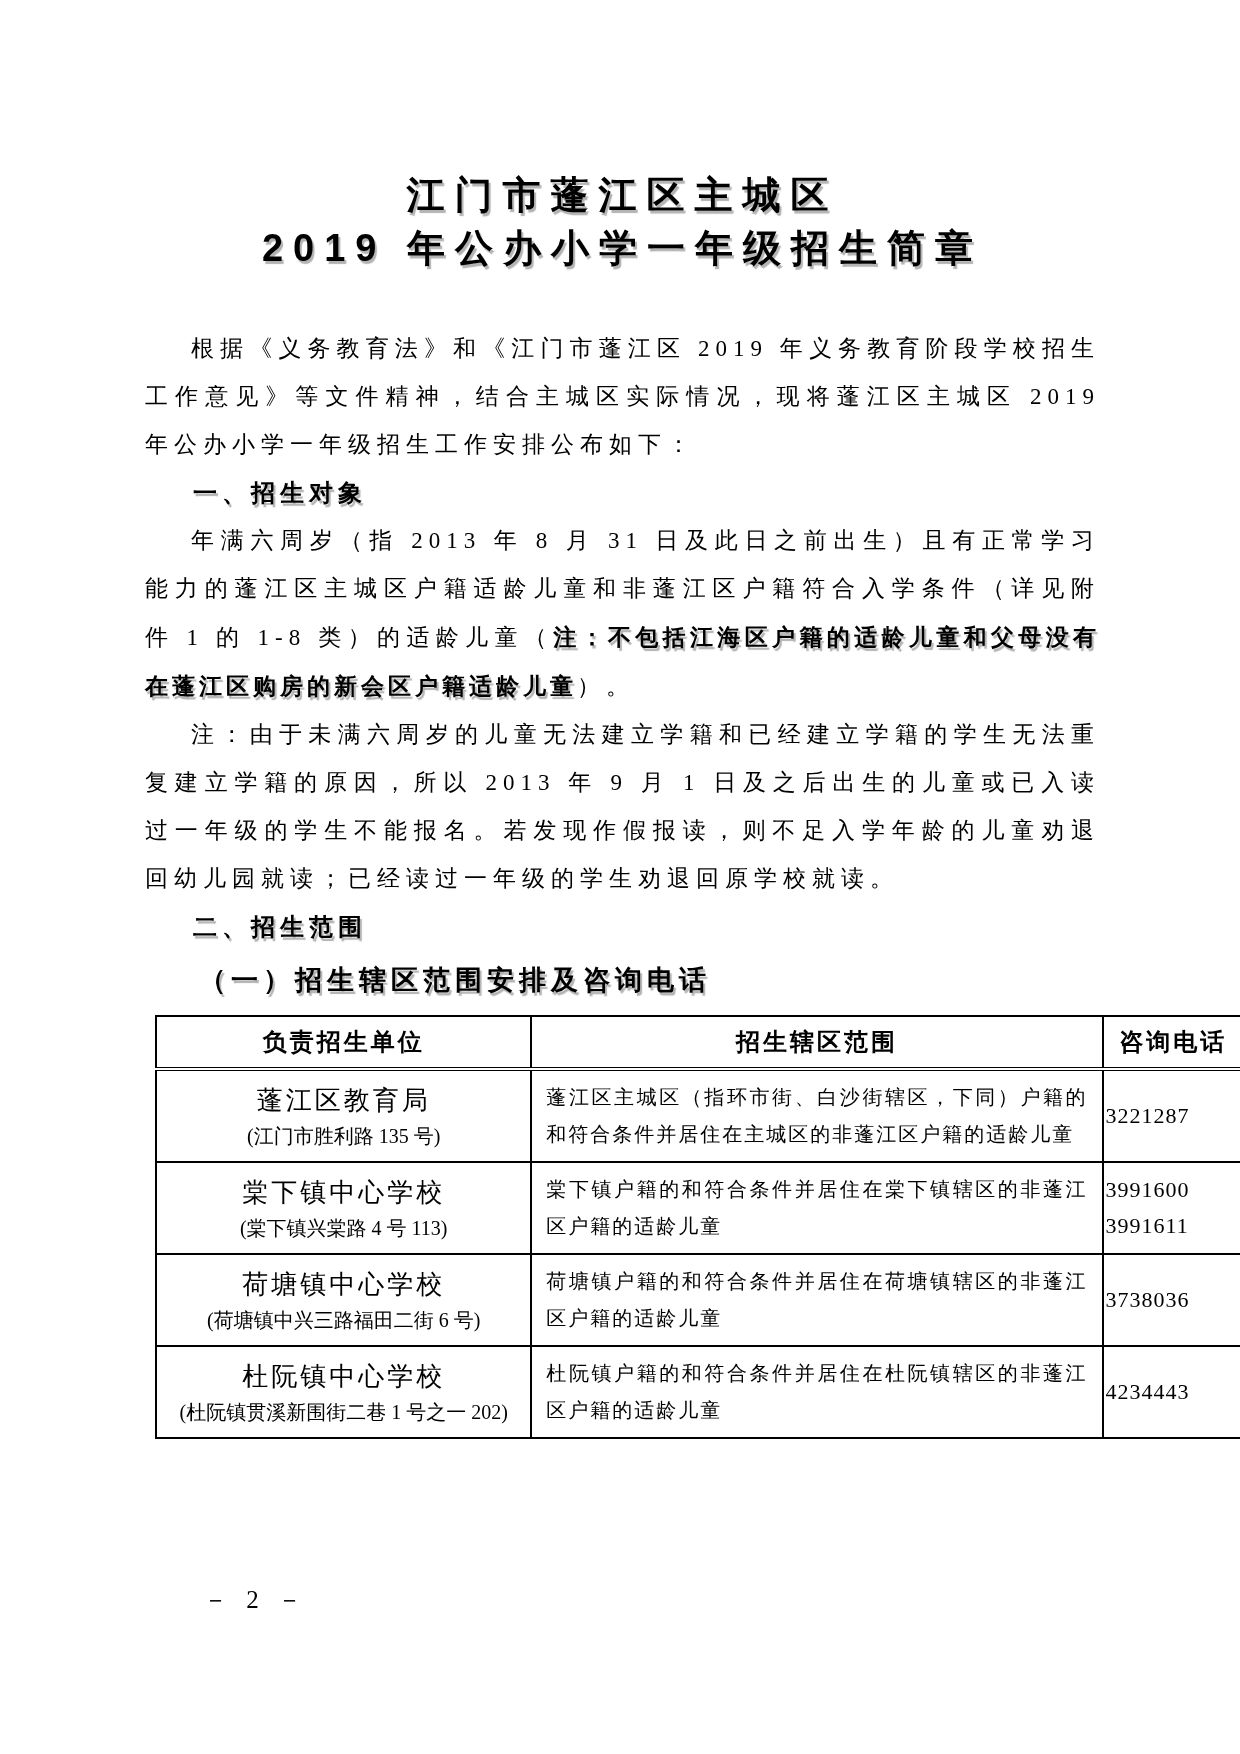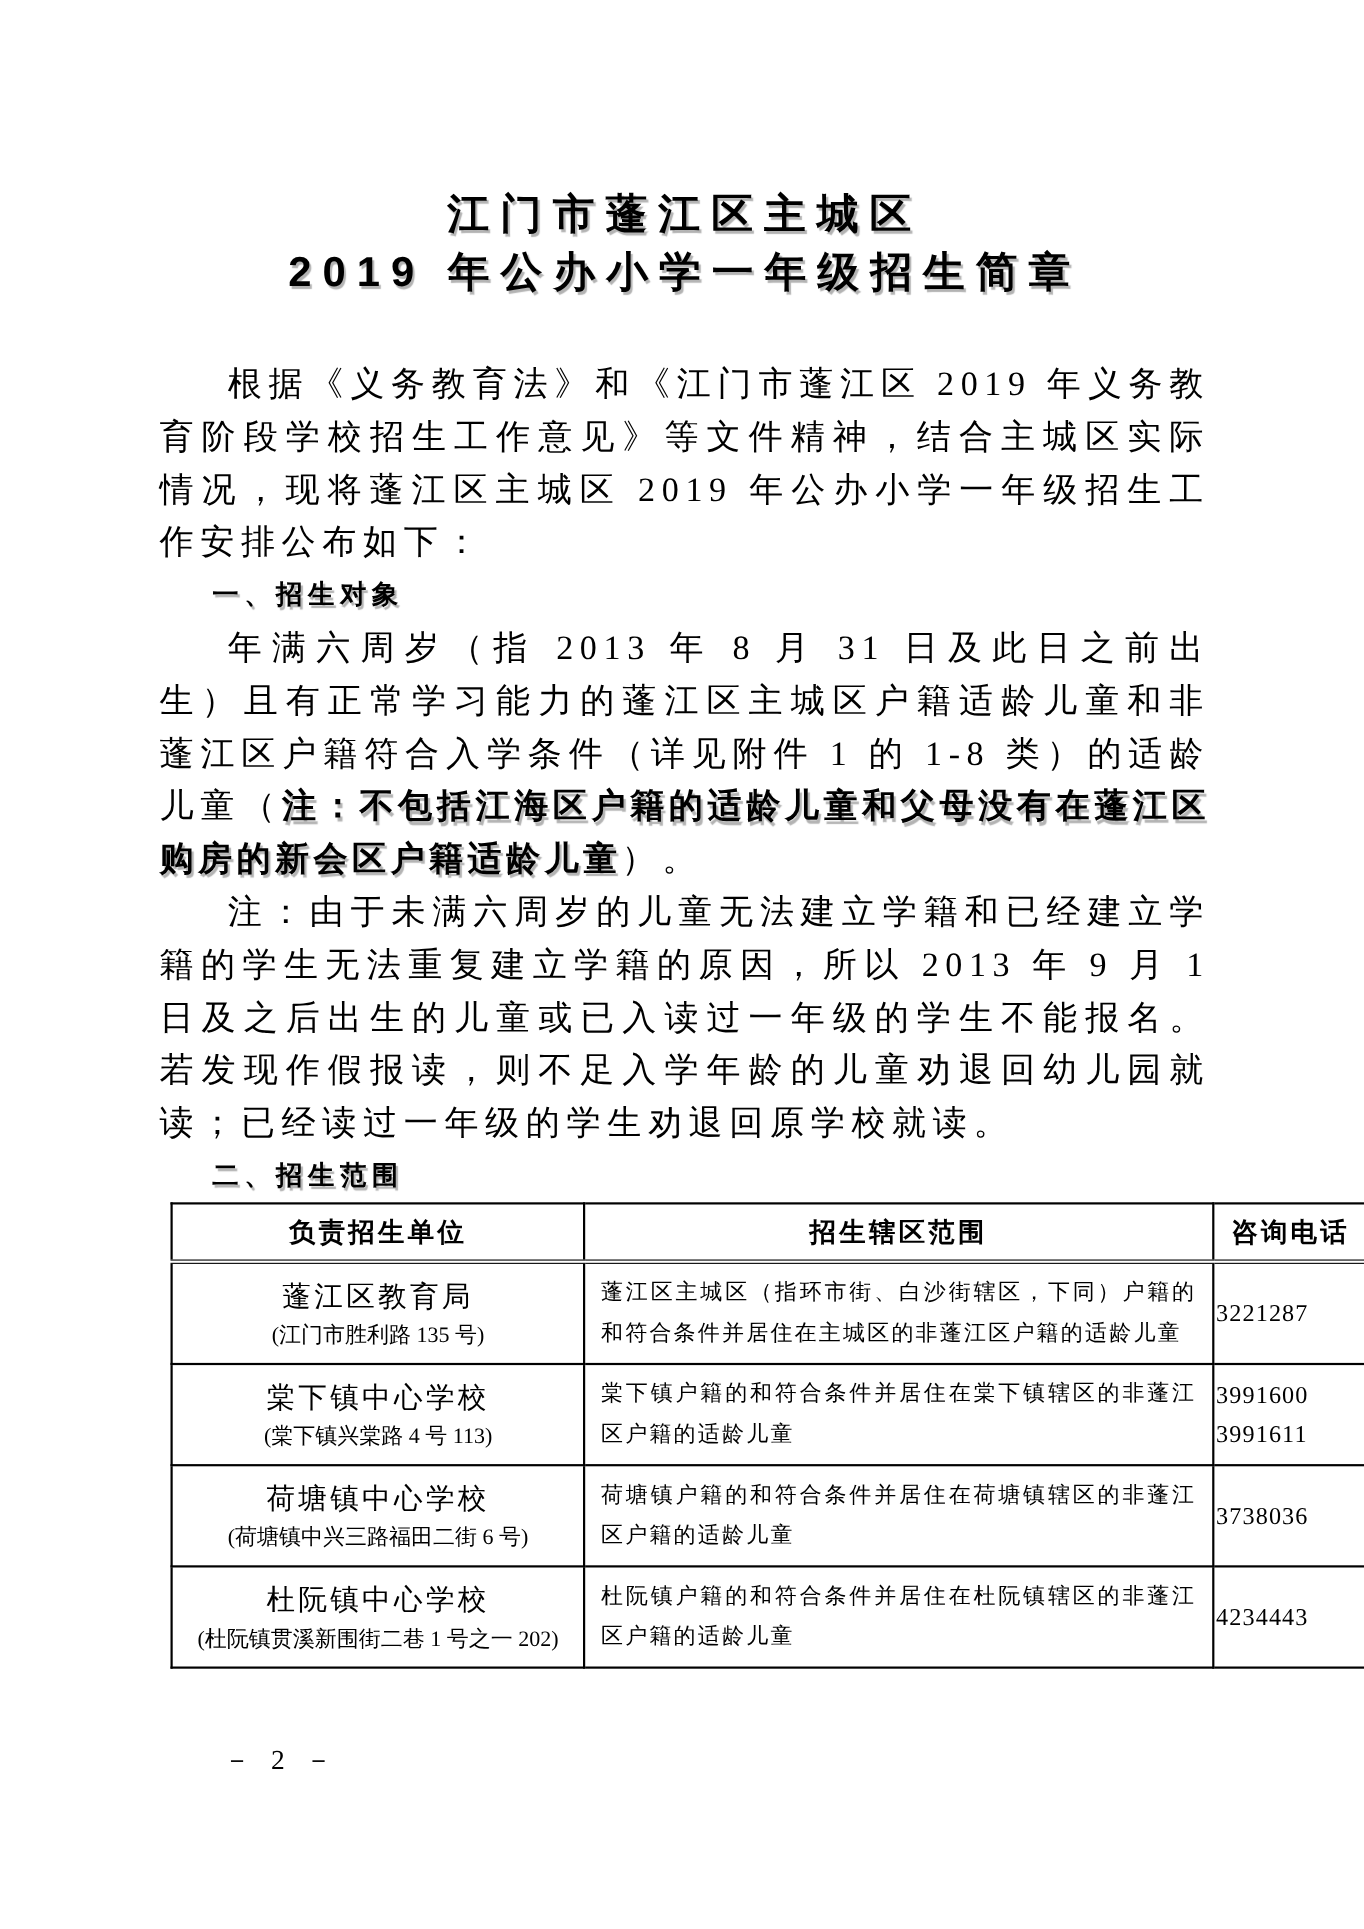--- a/index.html
+++ b/index.html
@@ -25,21 +25,21 @@
     font-family: "Liberation Sans", "DejaVu Sans", sans-serif;
     font-weight: bold;
     font-size: 38px;
     line-height: 53px;
     letter-spacing: 10px;
     text-shadow: 2px 3px 1px #b3b3b3;
   }
   .title-line { display: block; }
   .para {
     margin: 0;
-    font-size: 31px;
+    font-size: 23px;
     line-height: 48px;
     letter-spacing: 6px;
     text-align: justify;
     text-justify: inter-character;
     word-break: break-all;
     text-indent: 2em;
   }
   .bold-note {
     font-family: "Liberation Sans", "DejaVu Sans", sans-serif;
     font-weight: bold;
@@ -141,20 +141,21 @@
   <p class="para">根据《义务教育法》和《江门市蓬江区 2019 年义务教育阶段学校招生工作意见》等文件精神，结合主城区实际情况，现将蓬江区主城区 2019 年公办小学一年级招生工作安排公布如下：</p>
 
   <h2 class="heading">一、招生对象</h2>
 
   <p class="para"><span>年满六周岁（指 2013 年 8 月 31 日及此日之前出生）且有正常学习能力的蓬江区主城区户籍适龄儿童和非蓬江区户籍符合入学条件（详见附件 1 的 1-8 类）的适龄儿童（</span><span class="bold-note">注：不包括江海区户籍的适龄儿童和父母没有在蓬江区购房的新会区户籍适龄儿童</span><span>）。</span></p>
 
   <p class="para">注：由于未满六周岁的儿童无法建立学籍和已经建立学籍的学生无法重复建立学籍的原因，所以 2013 年 9 月 1 日及之后出生的儿童或已入读过一年级的学生不能报名。若发现作假报读，则不足入学年龄的儿童劝退回幼儿园就读；已经读过一年级的学生劝退回原学校就读。</p>
 
   <h2 class="heading">二、招生范围</h2>
 
+  <h3 class="subheading">（一）招生辖区范围安排及咨询电话</h3>
 
   <table class="zone-table">
     <colgroup>
       <col class="col-unit">
       <col class="col-range">
       <col class="col-phone">
     </colgroup>
     <thead>
       <tr>
         <th>负责招生单位</th>

